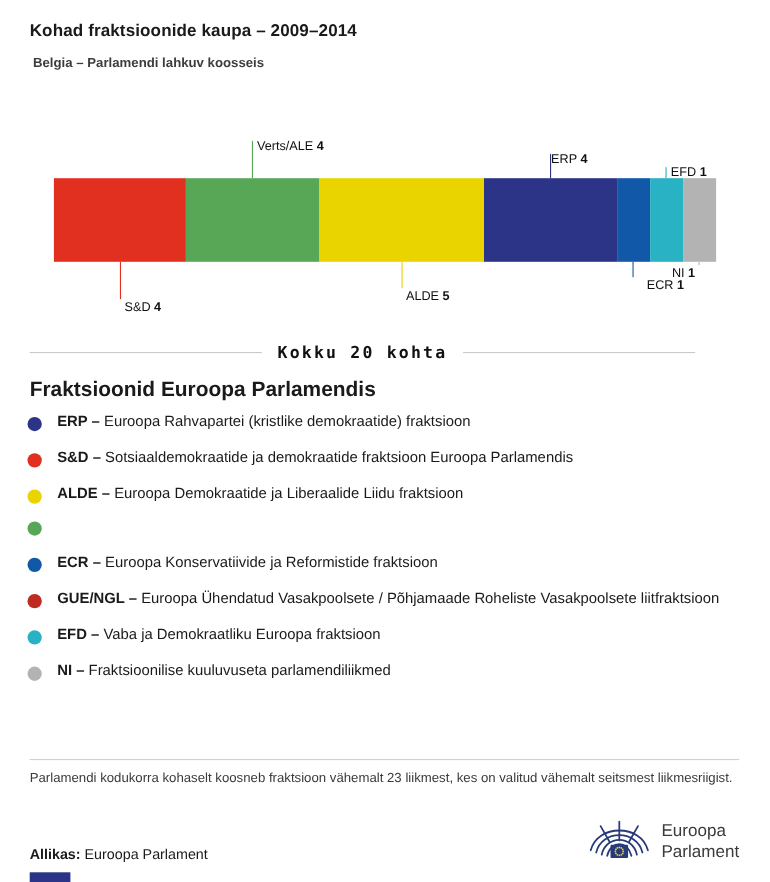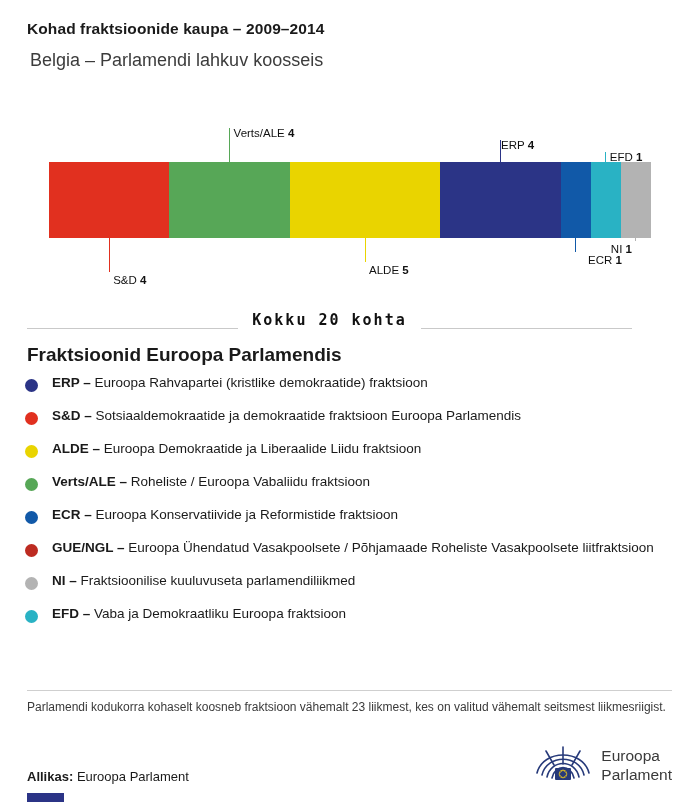--- a/index.html
+++ b/index.html
@@ -1,31 +1,31 @@
 <!DOCTYPE html>
 <html><head>
 <meta charset="utf-8">
 <style>
   *{box-sizing:border-box;margin:0;padding:0}
   html,body{width:700px;height:802px}
   body{font-family:"Liberation Sans",sans-serif;background:#ffffff;color:#1a1a1a;position:relative;overflow:hidden}
   .page{position:absolute;inset:0;background:#fff}
 
   .title{position:absolute;left:27px;top:20px;font-size:15.5px;font-weight:700;letter-spacing:.1px}
-  .subtitle{position:absolute;left:30px;top:50px;font-size:18px;font-weight:400;color:#3c3c3c}
+  .subtitle{position:absolute;left:30px;top:50px;font-size:12px;font-weight:700;color:#3c3c3c}
 
   .chart{position:absolute;left:49px;top:118px;width:602px;height:174px}
   .bar{position:absolute;left:0;top:44px;width:602px;height:76px;display:flex}
   .seg{height:100%}
   .callouts{position:absolute;inset:0}
   .callout-line{position:absolute;width:1px}
   .callout-label{position:absolute;font-size:11.5px;line-height:14px;white-space:nowrap;color:#111}
   .callout-label b{font-weight:700}
 
-  .total-row{position:absolute;left:27px;top:311px;width:605px;display:flex;align-items:flex-end;gap:14px}
+  .total-row{position:absolute;left:27px;top:311px;width:605px;display:flex;align-items:center;gap:14px}
   .rule{flex:1;height:1px;background:#c9c9c9}
   .total-label{font-family:"DejaVu Sans Mono",monospace;font-weight:700;font-size:15px;letter-spacing:2px;color:#111;white-space:nowrap}
 
   .legend-heading{position:absolute;left:27px;top:344px;font-size:19px;font-weight:700}
   .legend{position:absolute;left:25px;top:373px;width:632px;display:flex;flex-direction:column;gap:14px}
   .legend-item{display:flex;align-items:flex-end}
   .dot{width:13px;height:13px;border-radius:50%;flex:0 0 13px;margin-top:2px;background:#999}
   .legend-text{margin-left:14px;font-size:13.5px;line-height:19px;color:#1a1a1a}
   .legend-text b{font-weight:700}
 
@@ -92,37 +92,36 @@
     <div class="legend-item">
       <span class="dot" style="background: rgb(225, 48, 31);"></span>
       <div class="legend-text"><b>S&amp;D –</b> <span>Sotsiaaldemokraatide ja demokraatide fraktsioon Euroopa Parlamendis</span></div>
     </div>
     <div class="legend-item">
       <span class="dot" style="background: rgb(233, 212, 0);"></span>
       <div class="legend-text"><b>ALDE –</b> <span>Euroopa Demokraatide ja Liberaalide Liidu fraktsioon</span></div>
     </div>
     <div class="legend-item">
       <span class="dot" style="background: rgb(87, 167, 87);"></span>
-      <div class="legend-text"><b>Verts/ALE –</b> <span>Roheliste / Euroopa Vabaliidu fraktsioon</span></div>
     </div>
     <div class="legend-item">
       <span class="dot" style="background: rgb(17, 89, 168);"></span>
       <div class="legend-text"><b>ECR –</b> <span>Euroopa Konservatiivide ja Reformistide fraktsioon</span></div>
     </div>
     <div class="legend-item">
       <span class="dot" style="background: rgb(189, 43, 33);"></span>
       <div class="legend-text"><b>GUE/NGL –</b> <span>Euroopa Ühendatud Vasakpoolsete / Põhjamaade Roheliste Vasakpoolsete liitfraktsioon</span></div>
     </div>
     <div class="legend-item">
+      <span class="dot" style="background: rgb(41, 178, 196);"></span>
+      <div class="legend-text"><b>EFD –</b> <span>Vaba ja Demokraatliku Euroopa fraktsioon</span></div>
+    </div>
+    <div class="legend-item">
       <span class="dot" style="background: rgb(179, 179, 179);"></span>
       <div class="legend-text"><b>NI –</b> <span>Fraktsioonilise kuuluvuseta parlamendiliikmed</span></div>
-    </div>
-    <div class="legend-item">
-      <span class="dot" style="background: rgb(41, 178, 196);"></span>
-      <div class="legend-text"><b>EFD –</b> <span>Vaba ja Demokraatliku Euroopa fraktsioon</span></div>
     </div>
   </div>
 
   <div class="footnote-divider"></div>
   <p class="footnote">Parlamendi kodukorra kohaselt koosneb fraktsioon vähemalt 23 liikmest, kes on valitud vähemalt seitsmest liikmesriigist.</p>
 
   <div class="source">
     <b>Allikas:</b>
     <span>Euroopa Parlament</span>
   </div>

